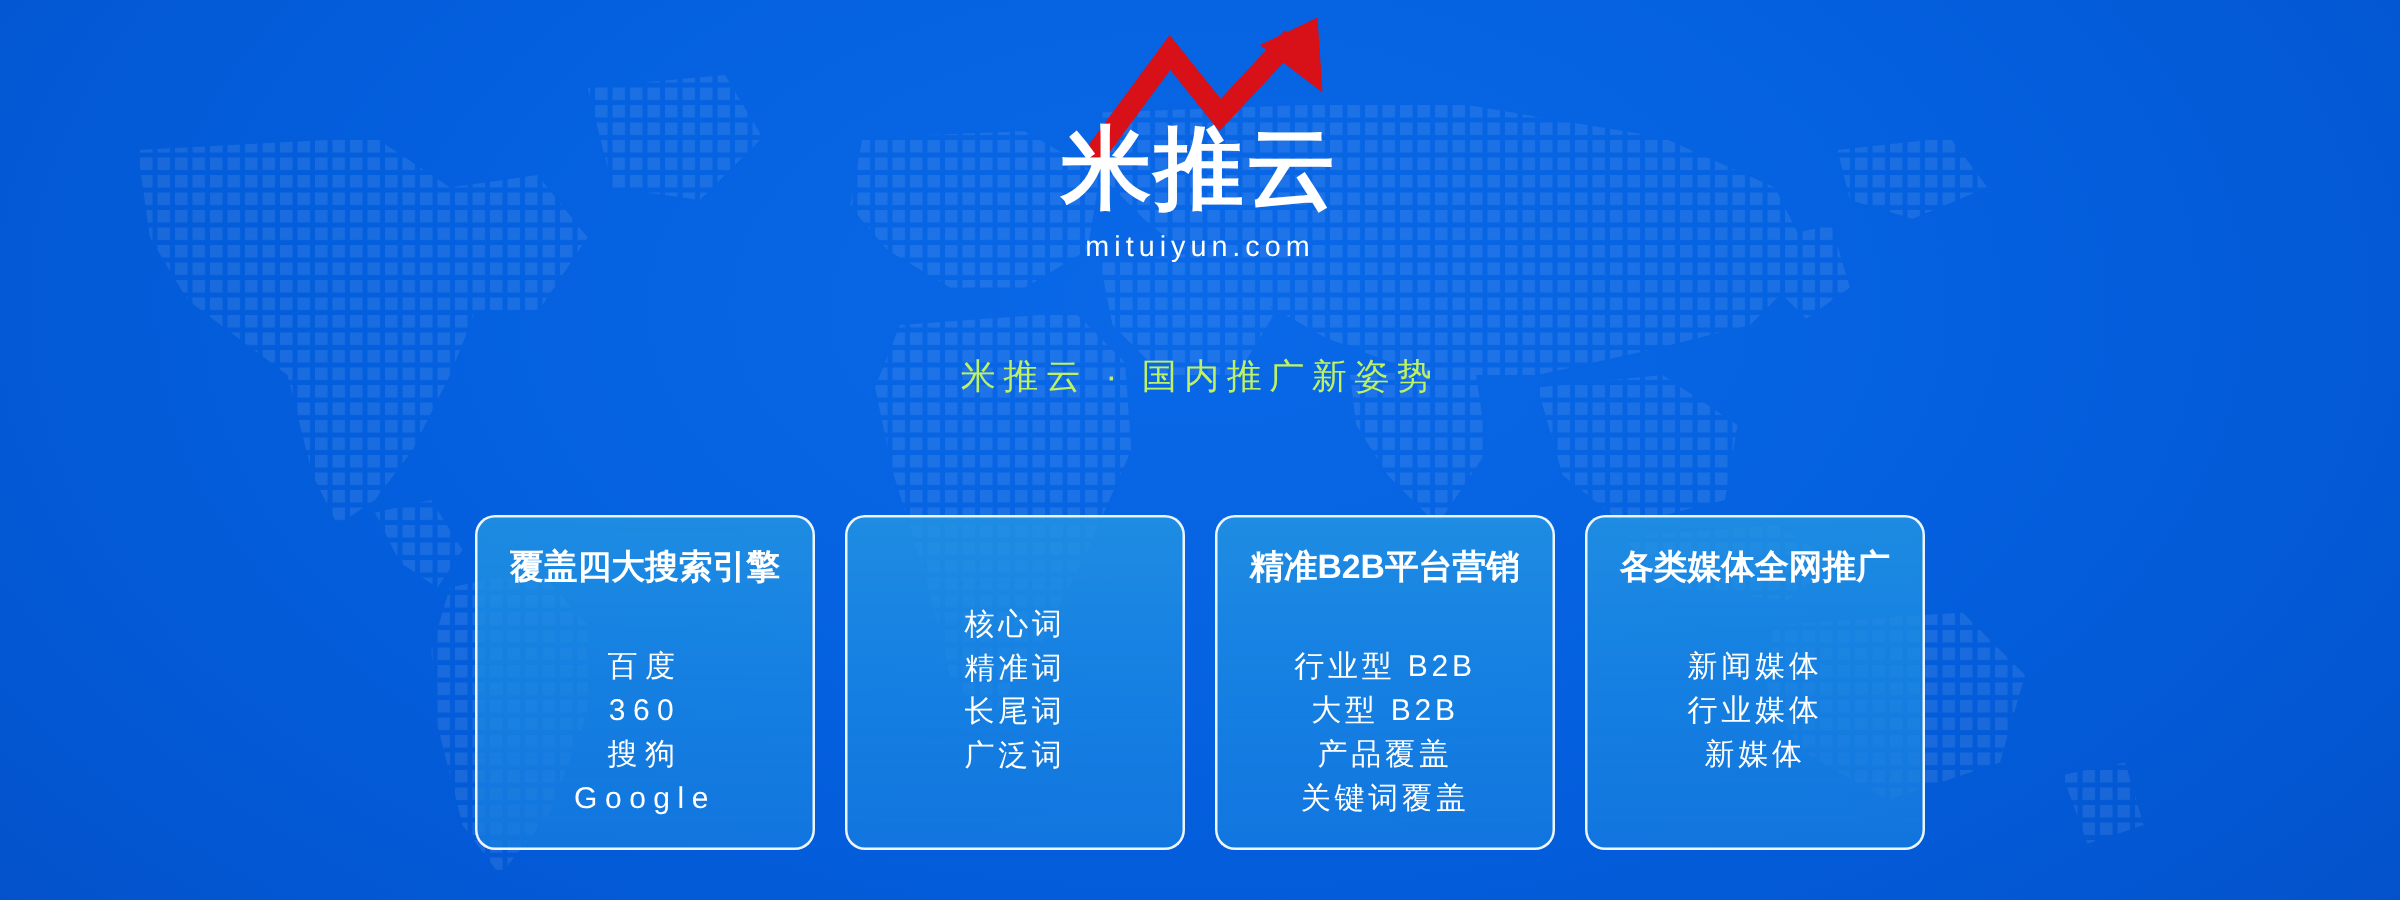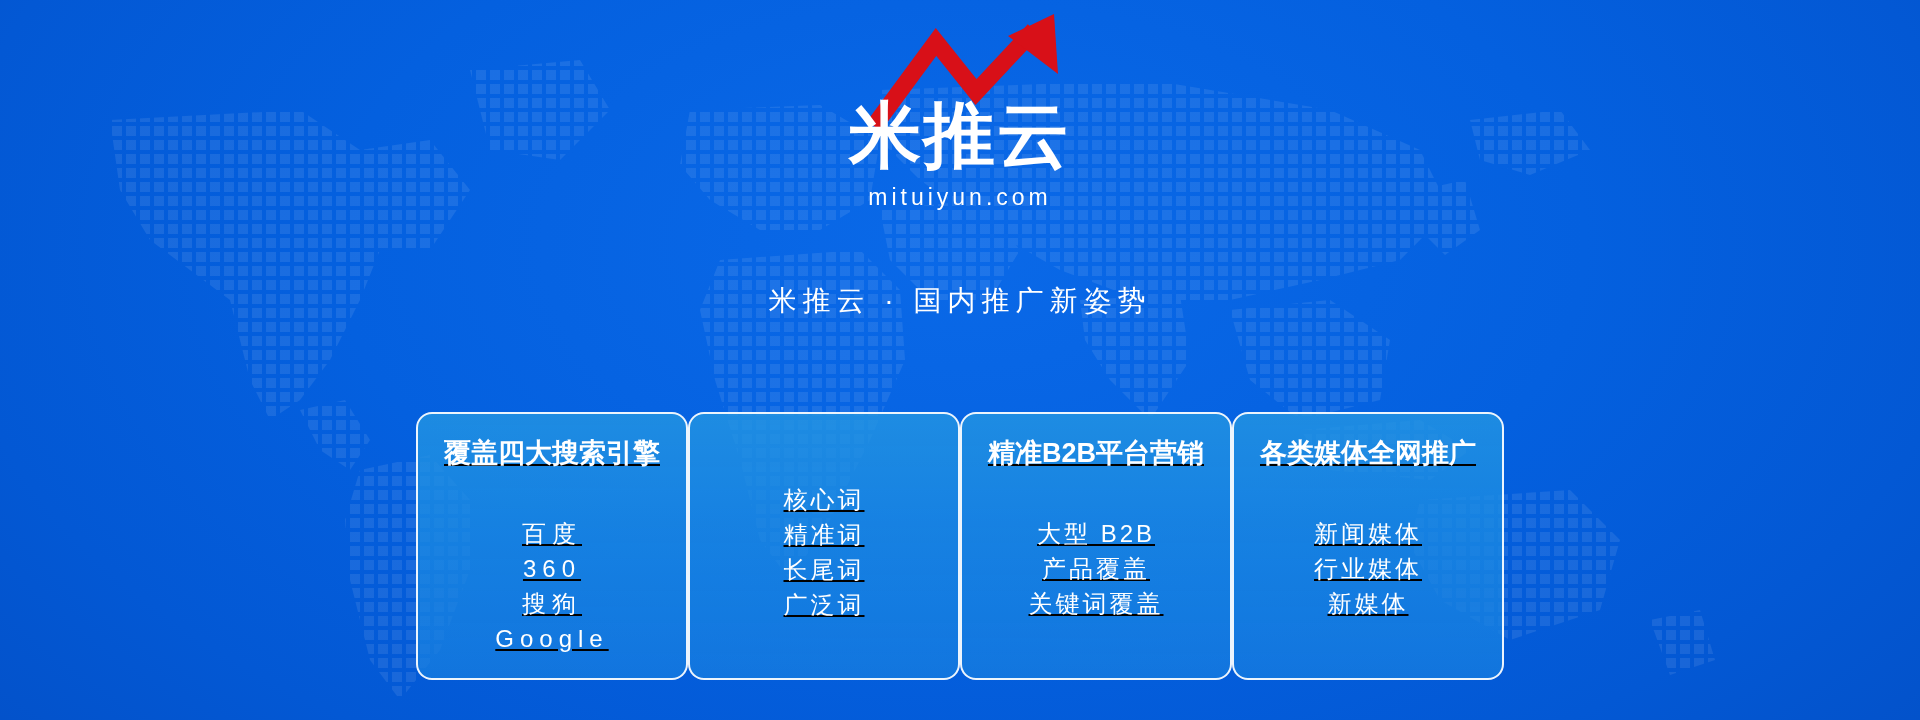--- a/index.html
+++ b/index.html
@@ -76,36 +76,35 @@
     color: #ffffff;
     font-weight: 400;
   }
 
   .tagline {
     position: absolute;
     left: 0;
     right: 0;
     top: 282px;
     text-align: center;
-    color: #ffffff;
+    color: #bef264;
     font-size: 28px;
     letter-spacing: 6px;
     font-weight: 400;
   }
 
   
   .cards {
     position: absolute;
     left: 50%;
     transform: translateX(-50%);
     top: 412px;
     width: 1160px;
     display: flex;
-    justify-content: center;
-    text-decoration: underline;
+    justify-content: space-between;
   }
   .card {
     position: relative;
     width: 272px;
     height: 268px;
     box-sizing: border-box;
     border: 2px solid rgba(255,255,255,0.92);
     border-radius: 16px;
     background: linear-gradient(180deg,
         rgba(36,150,226,0.80) 0%,
@@ -223,20 +222,21 @@
         <div class="card-item">核心词</div>
         <div class="card-item">精准词</div>
         <div class="card-item">长尾词</div>
         <div class="card-item">广泛词</div>
       </div>
     </div>
 
     <div class="card">
       <div class="card-title">精准B2B平台营销</div>
       <div class="card-items">
+        <div class="card-item">行业型 B2B</div>
         <div class="card-item">大型 B2B</div>
         <div class="card-item">产品覆盖</div>
         <div class="card-item">关键词覆盖</div>
       </div>
     </div>
 
     <div class="card">
       <div class="card-title">各类媒体全网推广</div>
       <div class="card-items">
         <div class="card-item">新闻媒体</div>

